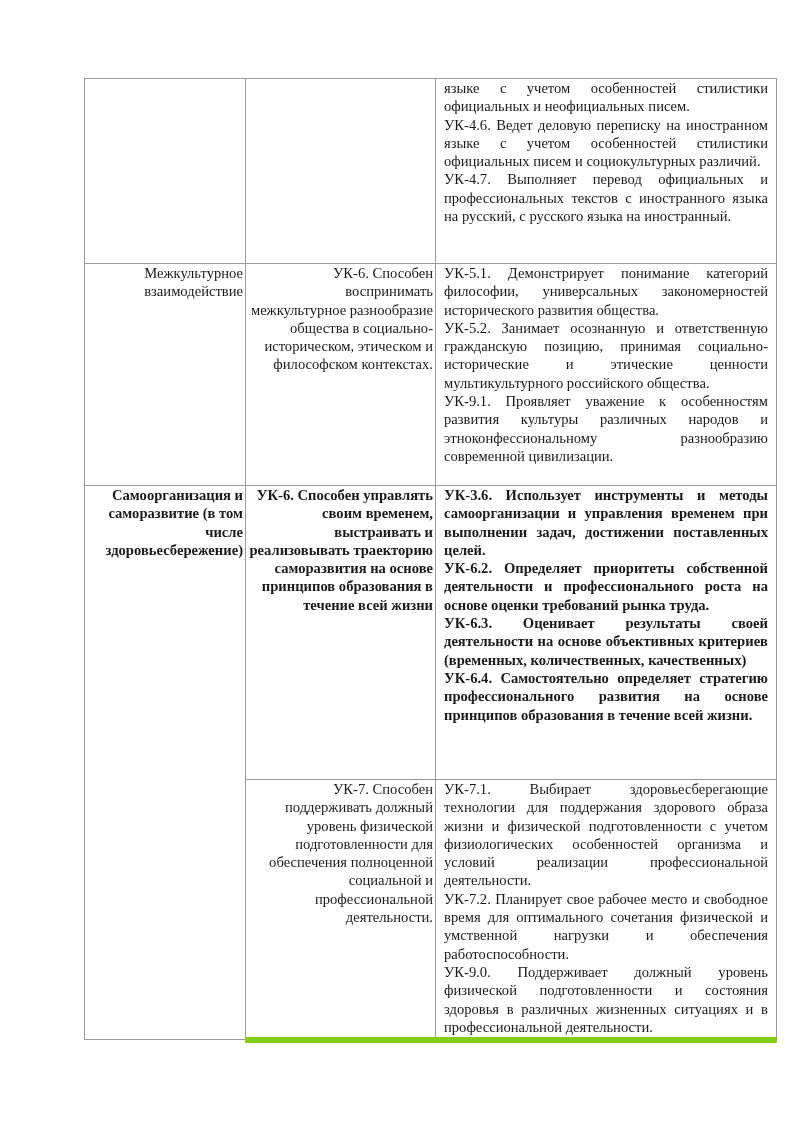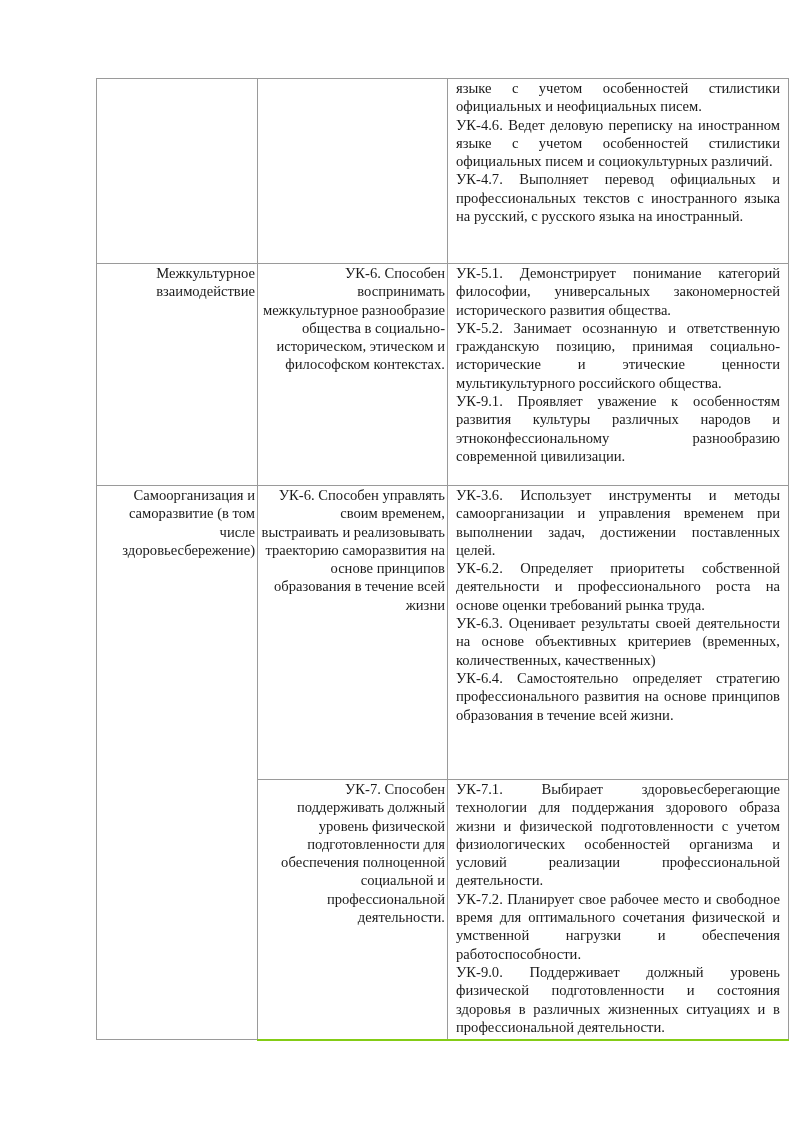--- a/index.html
+++ b/index.html
@@ -8,28 +8,28 @@
     position: absolute; left: 84px; top: 78px; width: 692px;
   }
   table {
     border-collapse: collapse; width: 692px; table-layout: fixed;
     font-family: "Liberation Serif", "DejaVu Serif", serif;
     font-size: 14.6px; line-height: 18.3px; color: #1a1a1a;
   }
   td {
     border: 1.3px solid #9a9a9a; vertical-align: top; padding: 0 2px 0 3px;
   }
-  table { border: 1.5px solid #8a8a8a; margin-left: 12px; }
+  table { border: 1.5px solid #8a8a8a; }
   col.c1 { width: 161px; }
   col.c2 { width: 190px; }
   col.c3 { width: 341px; }
   .center { text-align: right; }
   .justify { text-align: justify; text-align-last: left; padding-left: 8px; padding-right: 8px; }
   .para { display: block; }
-  .bottom-thick { border-bottom: 2px solid #84cc16; }
+  .bottom-thick { border-bottom: 6px solid #84cc16; }
 </style>
 </head>
 <body>
 
 <div class="page">
   <table>
     <colgroup>
         <col class="c1">
         <col class="c2">
         <col class="c3">
@@ -46,21 +46,21 @@
     </tr>
     <tr style="height:222px;">
       <td class="center">Межкультурное взаимодействие</td>
       <td class="center">УК-6. Способен воспринимать межкультурное разнообразие общества в социально-историческом, этическом и философском контекстах.</td>
       <td class="justify">
         <span class="para">УК-5.1. Демонстрирует понимание категорий философии, универсальных закономерностей исторического развития общества.</span>
         <span class="para">УК-5.2. Занимает осознанную и ответственную гражданскую позицию, принимая социально-исторические и этические ценности мультикультурного российского общества.</span>
         <span class="para">УК-9.1. Проявляет уважение к особенностям развития культуры различных народов и этноконфессиональному разнообразию современной цивилизации.</span>
       </td>
     </tr>
-    <tr style="height:294px;">
+    <tr style="height:294px;font-weight:bold;">
       <td class="center" rowspan="2">Самоорганизация и саморазвитие (в том числе здоровьесбережение)</td>
       <td class="center">УК-6. Способен управлять своим временем, выстраивать и реализовывать траекторию саморазвития на основе принципов образования в течение всей жизни</td>
       <td class="justify">
         <span class="para">УК-3.6. Использует инструменты и методы самоорганизации и управления временем при выполнении задач, достижении поставленных целей.</span>
         <span class="para">УК-6.2. Определяет приоритеты собственной деятельности и профессионального роста на основе оценки требований рынка труда.</span>
         <span class="para">УК-6.3. Оценивает результаты своей деятельности на основе объективных критериев (временных, количественных, качественных)</span>
         <span class="para">УК-6.4. Самостоятельно определяет стратегию профессионального развития на основе принципов образования в течение всей жизни.</span>
       </td>
     </tr>
     <tr style="height:260px;">

